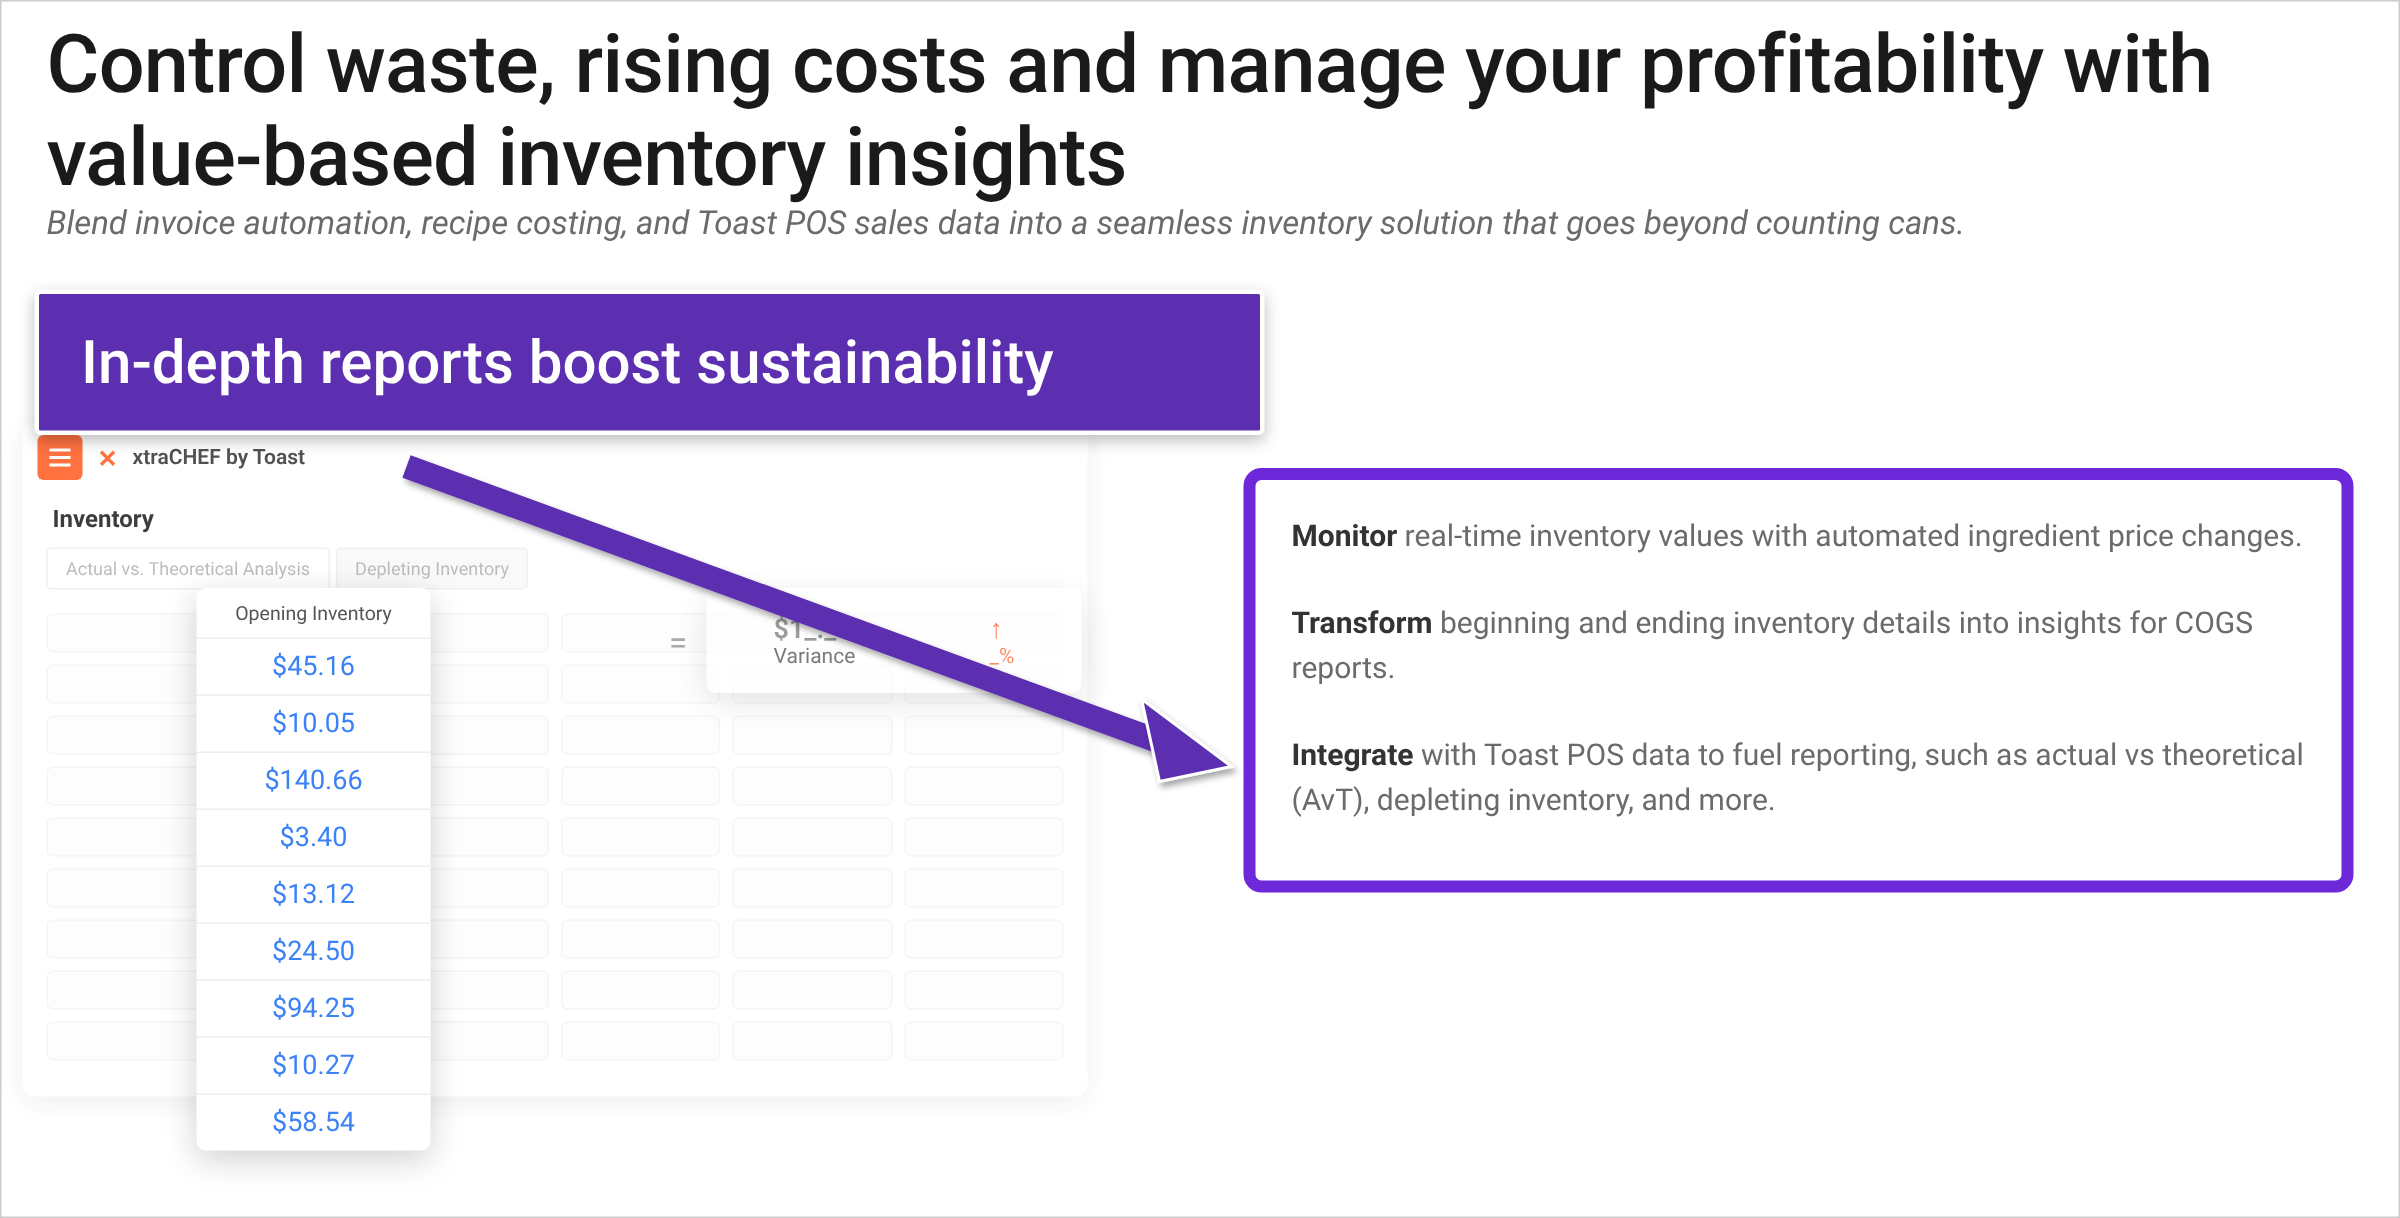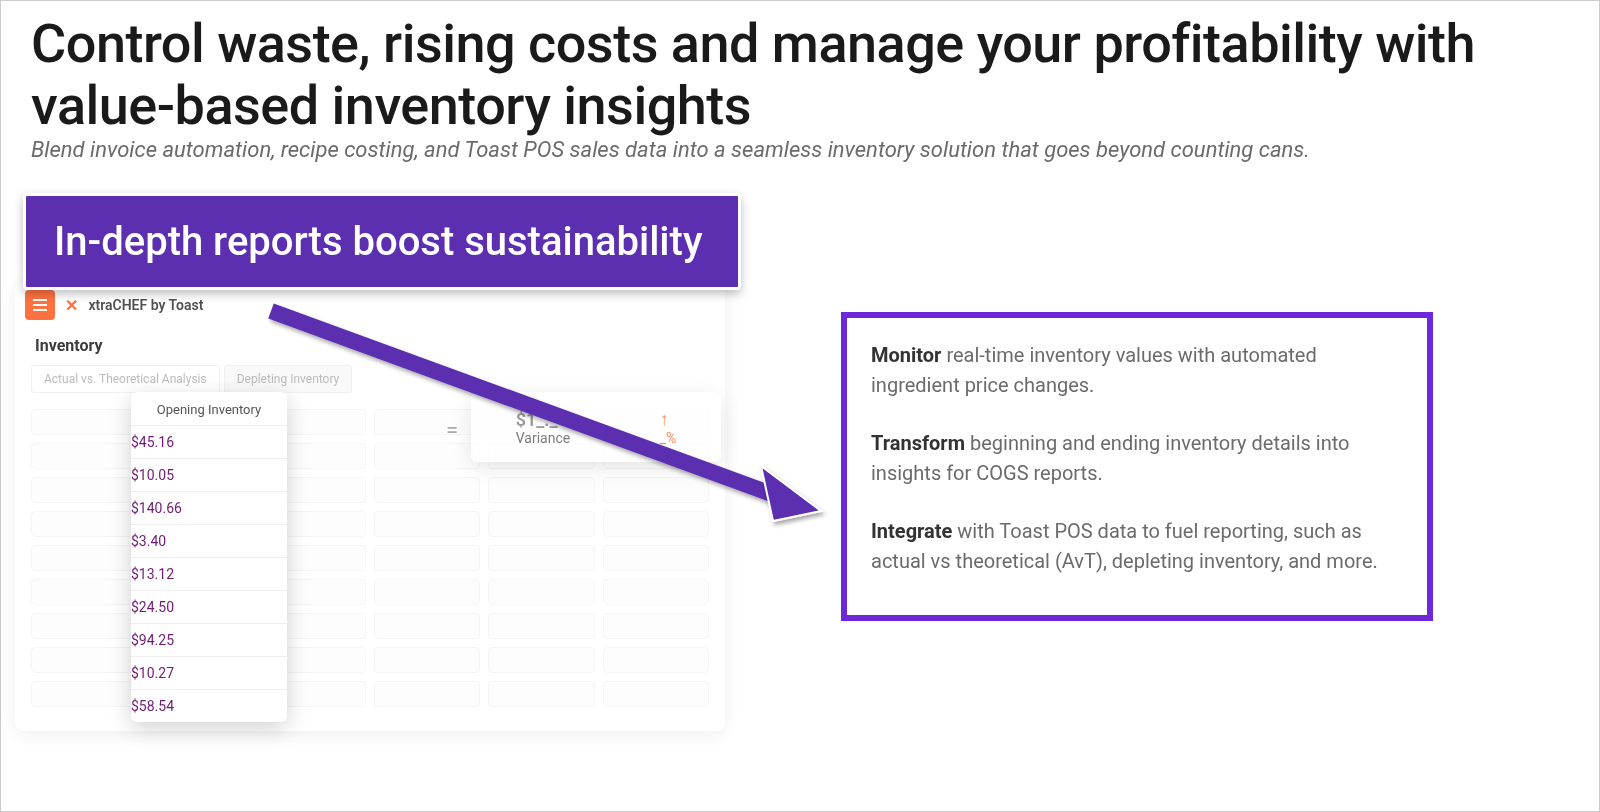--- a/index.html
+++ b/index.html
@@ -123,23 +123,23 @@
     box-shadow: 0 6px 22px rgba(0,0,0,0.18);
     z-index: 30;
   }
   .open-inv .hdr {
     text-align: center;
     font-size: 13px;
     color: #555;
     padding: 10px 0 8px 0;
   }
   .open-inv .val {
-    text-align: left;
-    font-size: 14px;
-    color: #701a75;
+    text-align: center;
+    font-size: 18px;
+    color: #3b82f6;
     padding: 8px 0;
     border-top: 1px solid #eee;
   }
   
   .variance {
     position: absolute;
     top: 200px;
     left: 470px;
     width: 250px;
     height: 70px;
@@ -162,21 +162,21 @@
     left: 445px;
     font-size: 22px;
     color: #aaa;
     z-index: 24;
   }
   
   .callout {
     position: absolute;
     top: 192px;
     left: 22px;
-    width: 718px;
+    width: 820px;
     background: #5b2fb0;
     border: 3px solid #fff;
     box-shadow: 0 4px 10px rgba(0,0,0,0.25);
     color: #fff;
     font-size: 40px;
     font-weight: 500;
     padding: 22px 28px;
     z-index: 50;
     border-radius: 4px;
   }
@@ -193,24 +193,24 @@
     position: relative;
   }
   .right h2 {
     font-size: 36px;
     font-weight: 500;
     line-height: 1.2;
     color: #1a1a1a;
     margin-bottom: 24px;
   }
   .feat-box {
-    border: 6px solid #6d28d9;
-    border-radius: 0;
+    border: 8px solid #6d28d9;
+    border-radius: 12px;
     padding: 22px 24px 22px 24px;
-    width: 592px;
+    width: 740px;
   }
   .feat-box p {
     font-size: 20px;
     line-height: 1.5;
     color: #6b6b6b;
     margin-bottom: 28px;
   }
   .feat-box p:last-child { margin-bottom: 17px; }
   .feat-box b { color: #333; font-weight: 700; }
 </style>

